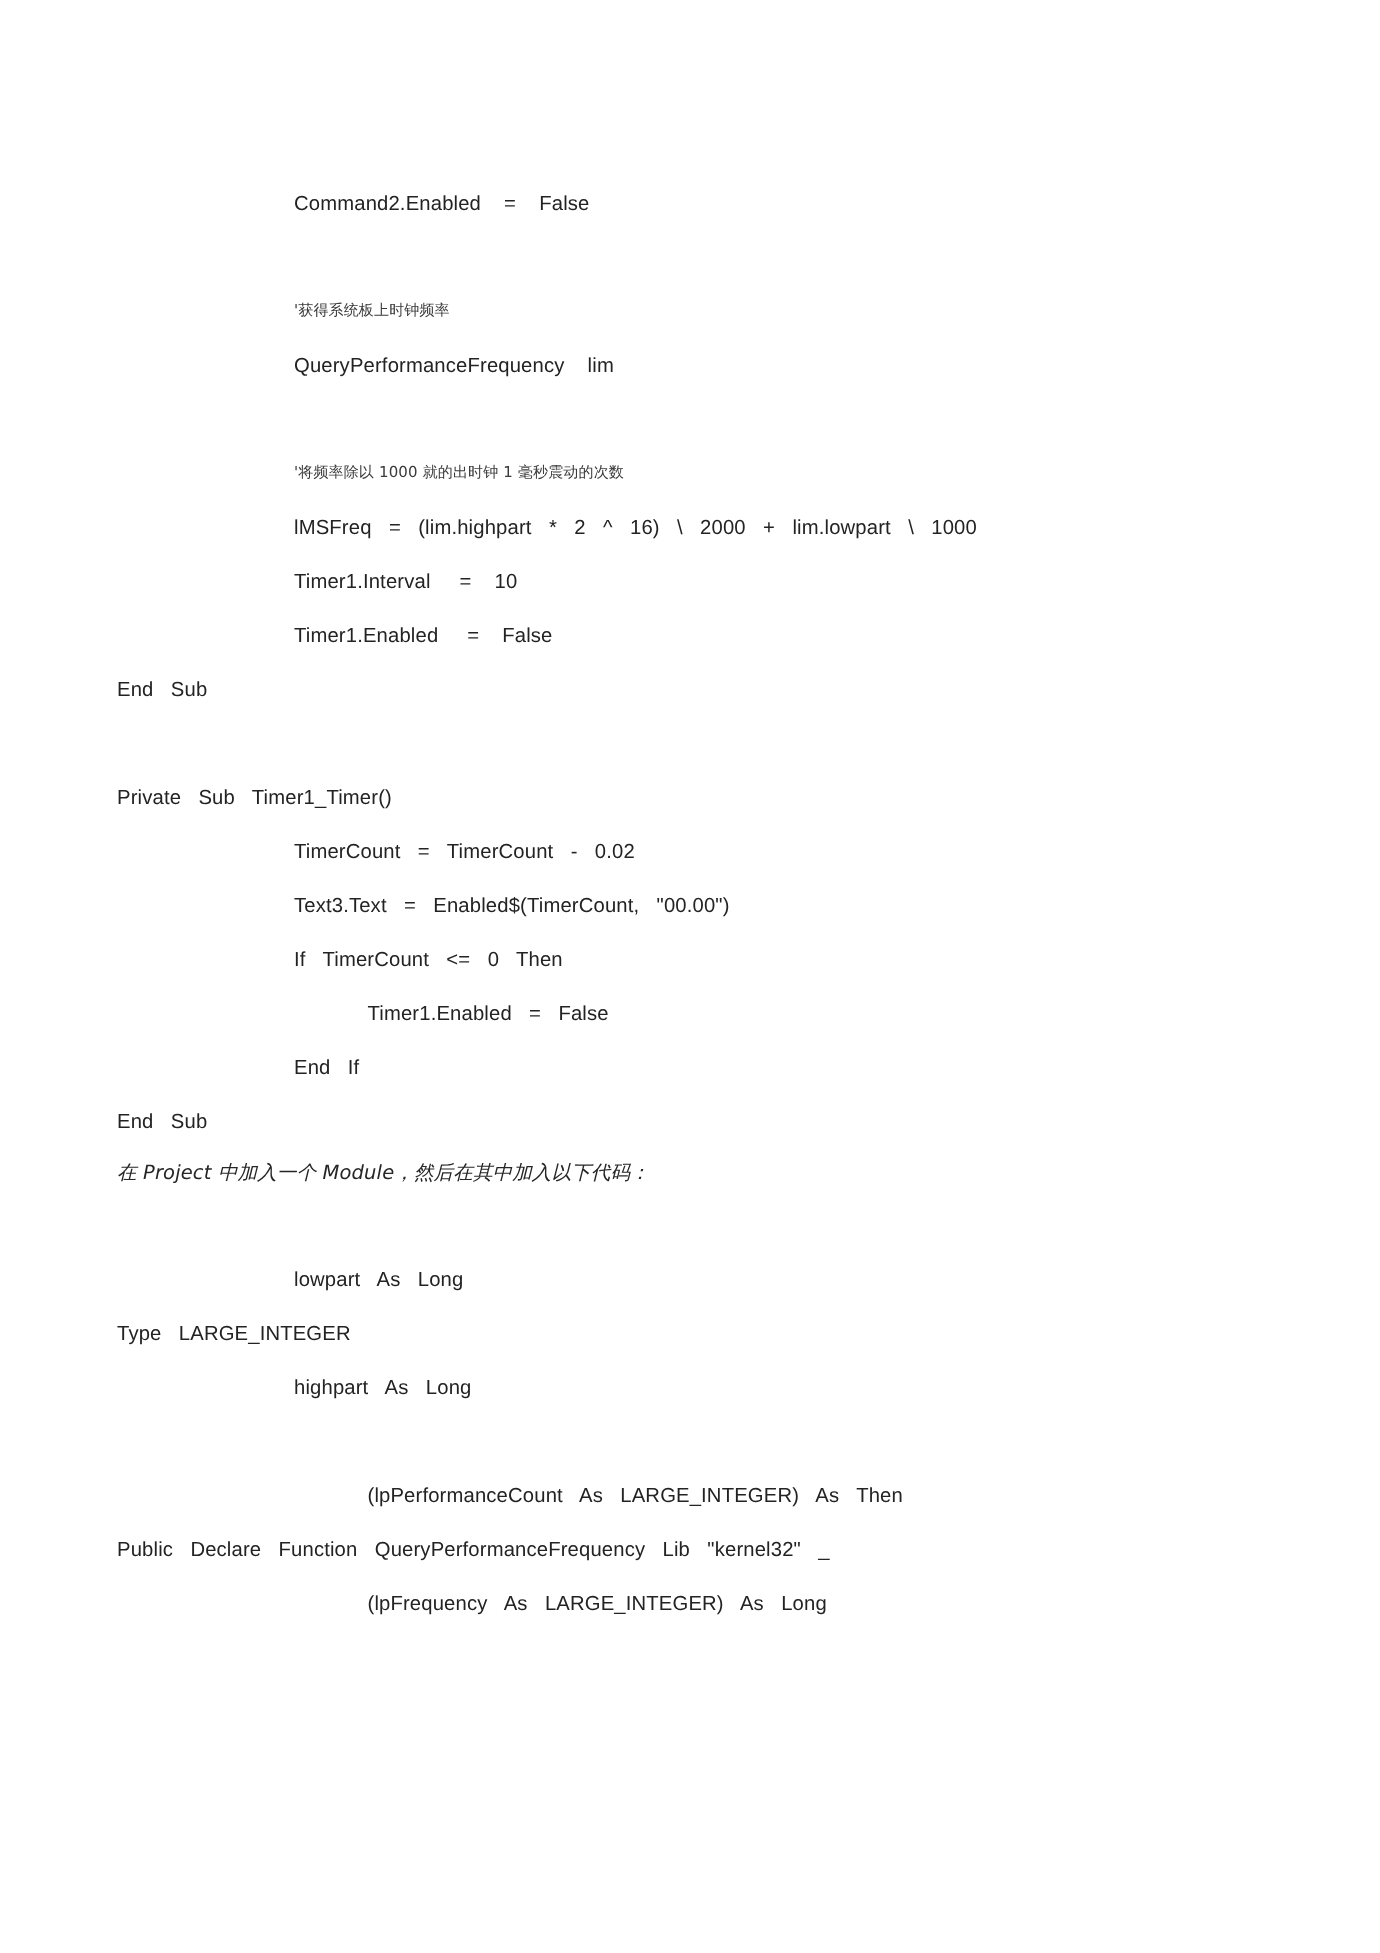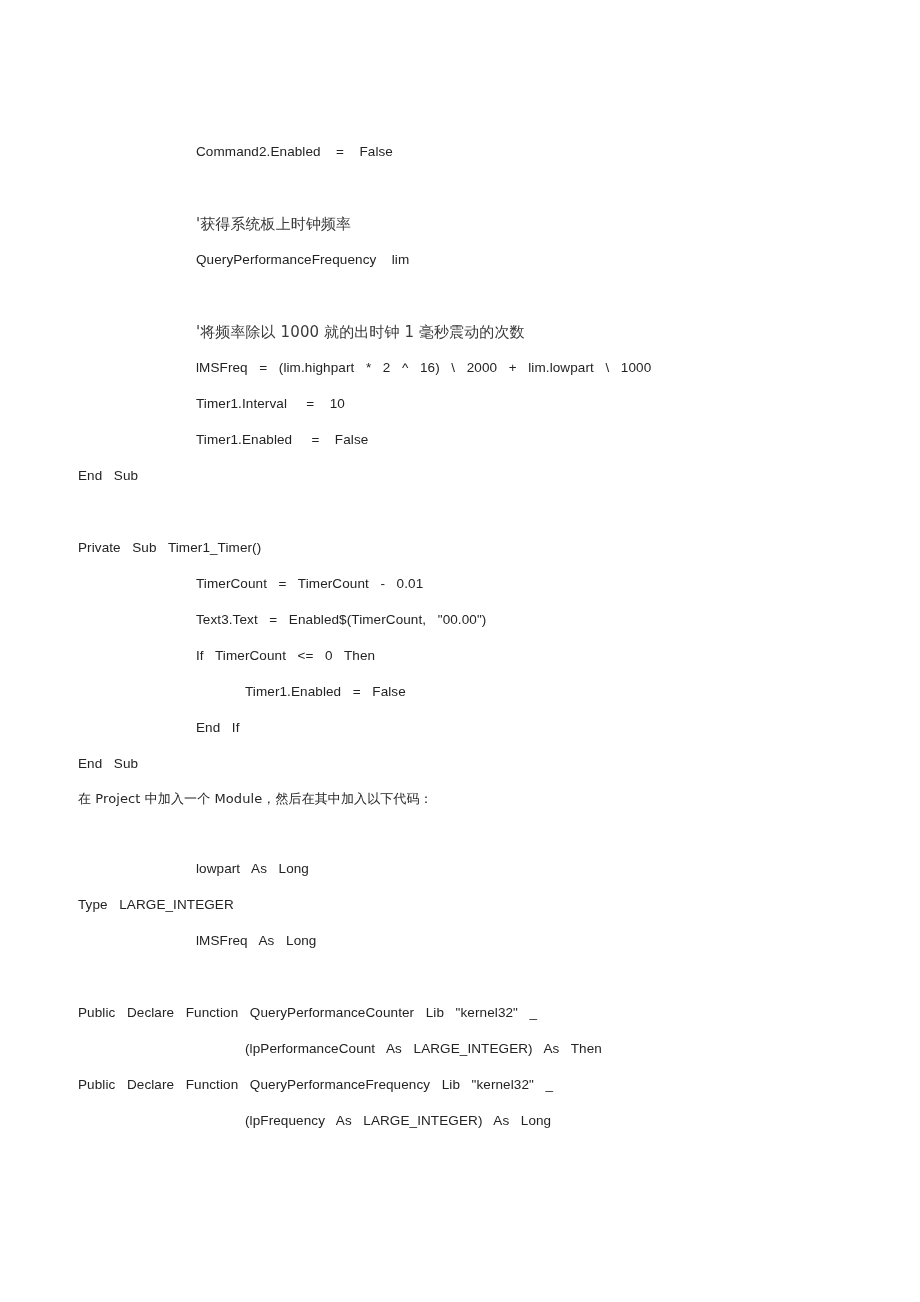--- a/index.html
+++ b/index.html
@@ -16,21 +16,21 @@
     overflow: hidden;
   }
   #page {
     position: absolute;
     inset: 0;
     background: #ffffff;
   }
   #code-listing {
     position: absolute;
     left: 0;
-    top: 134px;
+    top: 118px;
     width: 920px;
   }
   .code-line {
     height: 36px;
     line-height: 36px;
     font-size: 13.5px;
     letter-spacing: 0.1px;
     color: #232323;
     white-space: pre;
     font-family: "Liberation Sans", "DejaVu Sans", sans-serif;
@@ -38,57 +38,56 @@
   .code-line.blank {
     height: 36px;
   }
   
   .ind-0 { padding-left: 78px; }
   .ind-1 { padding-left: 196px; }
   .ind-2 { padding-left: 245px; }
   
   .cjk {
     font-family: "DejaVu Sans", "Liberation Sans", sans-serif;
-    font-size: 15px;
+    font-size: 10px;
     color: #3a3a3a;
   }
   .prose {
     font-family: "DejaVu Sans", "Liberation Sans", sans-serif;
     font-size: 13px;
     color: #262626;
   }
-  .tight { height: 33px; line-height: 33px; }
+  .tight { height: 33px; line-height: 33px; font-style: italic; }
 </style>
 </head>
 <body>
 
 <div id="page">
   <div id="code-listing">
       <div class="code-line ind-1">Command2.Enabled    =    False</div>
       <div class="code-line ind-0 blank"></div>
       <div class="code-line ind-1 cjk">'获得系统板上时钟频率</div>
       <div class="code-line ind-1">QueryPerformanceFrequency    lim</div>
       <div class="code-line ind-0 blank"></div>
       <div class="code-line ind-1 cjk">'将频率除以 1000 就的出时钟 1 毫秒震动的次数</div>
       <div class="code-line ind-1">lMSFreq   =   (lim.highpart   *   2   ^   16)   \   2000   +   lim.lowpart   \   1000</div>
       <div class="code-line ind-1">Timer1.Interval     =    10</div>
       <div class="code-line ind-1">Timer1.Enabled     =    False</div>
       <div class="code-line ind-0">End   Sub</div>
       <div class="code-line ind-0 blank"></div>
       <div class="code-line ind-0">Private   Sub   Timer1_Timer()</div>
-      <div class="code-line ind-1">TimerCount   =   TimerCount   -   0.01</div>
+      <div class="code-line ind-1">TimerCount   =   TimerCount   -   0.02</div>
       <div class="code-line ind-1">Text3.Text   =   Enabled$(TimerCount,   "00.00")</div>
       <div class="code-line ind-1">If   TimerCount   &lt;=   0   Then</div>
       <div class="code-line ind-2">Timer1.Enabled   =   False</div>
       <div class="code-line ind-1">End   If</div>
       <div class="code-line ind-0">End   Sub</div>
       <div class="code-line ind-0 prose tight">在 Project 中加入一个 Module，然后在其中加入以下代码：</div>
       <div class="code-line ind-0 blank"></div>
       <div class="code-line ind-1">lowpart   As   Long</div>
       <div class="code-line ind-0">Type   LARGE_INTEGER</div>
-      <div class="code-line ind-1">lMSFreq   As   Long</div>
+      <div class="code-line ind-1">highpart   As   Long</div>
       <div class="code-line ind-0 blank"></div>
-      <div class="code-line ind-0">Public   Declare   Function   QueryPerformanceCounter   Lib   "kernel32"   _</div>
       <div class="code-line ind-2">(lpPerformanceCount   As   LARGE_INTEGER)   As   Then</div>
       <div class="code-line ind-0">Public   Declare   Function   QueryPerformanceFrequency   Lib   "kernel32"   _</div>
       <div class="code-line ind-2">(lpFrequency   As   LARGE_INTEGER)   As   Long</div>
     </div>
 </div>
 
 </body></html>

